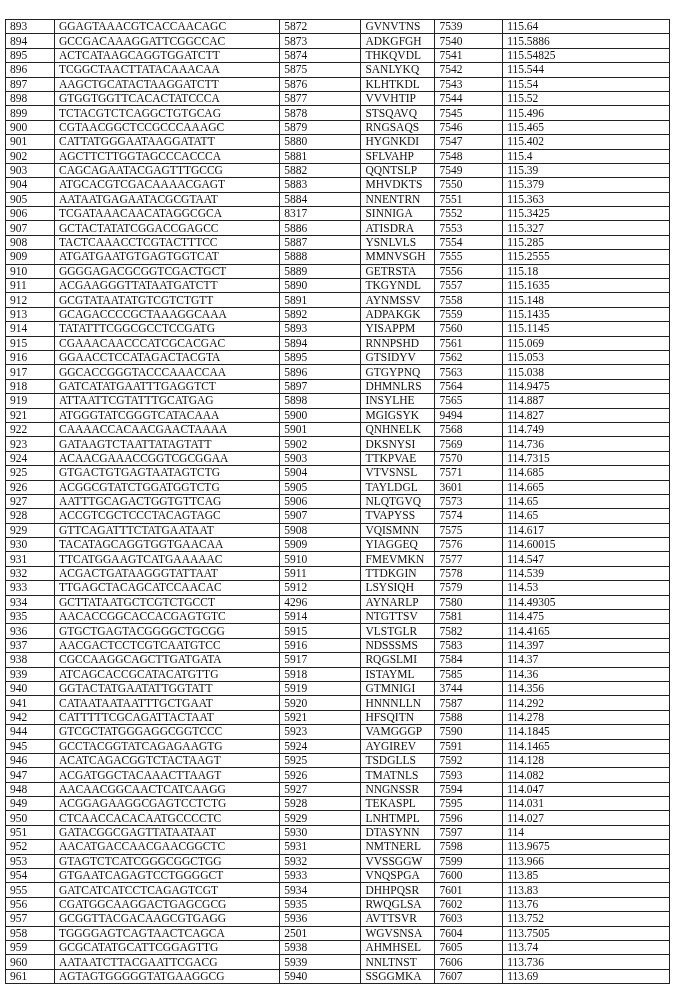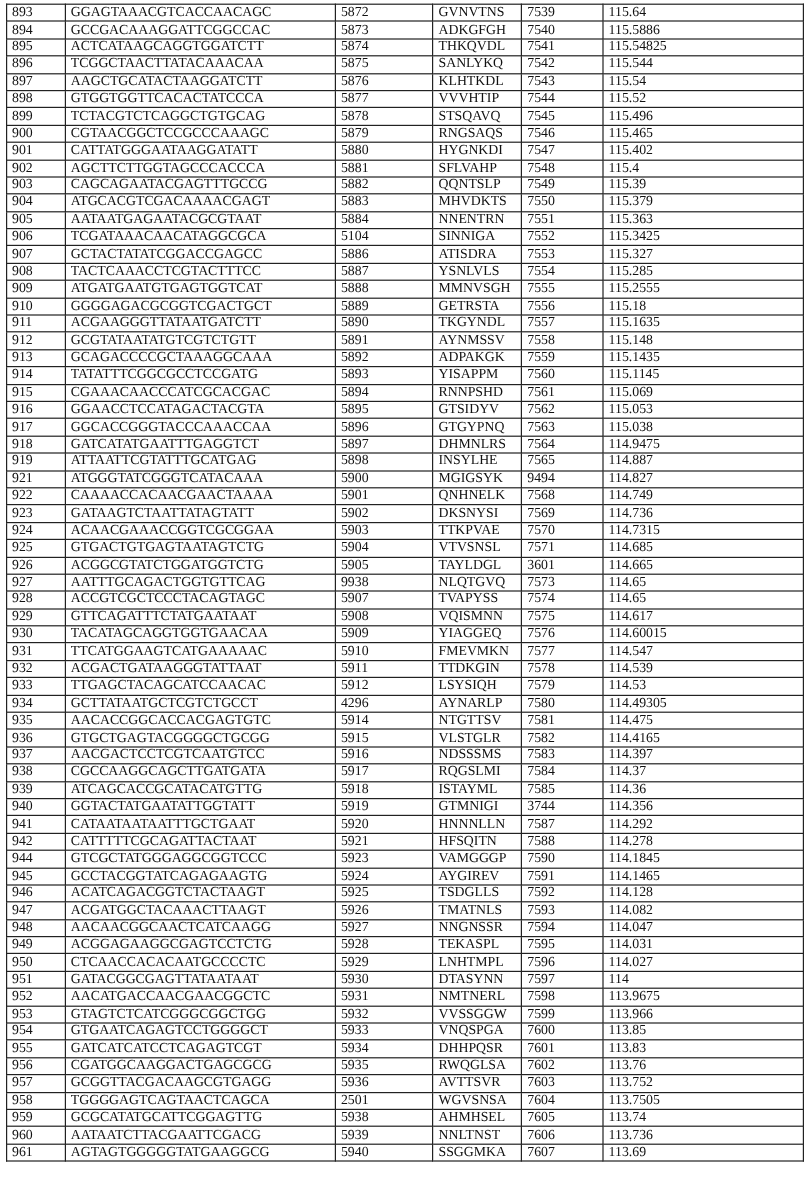--- a/index.html
+++ b/index.html
@@ -1,19 +1,19 @@
 <!DOCTYPE html>
 <html><head>
 <meta charset="utf-8">
 <style>
   html, body { margin: 0; padding: 0; background: #ffffff; }
   body { width: 675px; height: 1000px; overflow: hidden; position: relative; }
   .tbl {
     position: absolute;
-    left: 5px; top: 3px;
+    left: 5px; top: 19px;
     width: 665px;
     border-collapse: collapse;
     table-layout: fixed;
     font-family: "Liberation Serif", "DejaVu Serif", serif;
     font-size: 11.5px;
     color: #111;
   }
   .tbl td {
     border: 1px solid #222;
     height: 13.4px;
@@ -143,21 +143,21 @@
         <td>905</td>
         <td>AATAATGAGAATACGCGTAAT</td>
         <td>5884</td>
         <td>NNENTRN</td>
         <td>7551</td>
         <td>115.363</td>
       </tr>
       <tr>
         <td>906</td>
         <td>TCGATAAACAACATAGGCGCA</td>
-        <td>5104</td>
+        <td>8317</td>
         <td>SINNIGA</td>
         <td>7552</td>
         <td>115.3425</td>
       </tr>
       <tr>
         <td>907</td>
         <td>GCTACTATATCGGACCGAGCC</td>
         <td>5886</td>
         <td>ATISDRA</td>
         <td>7553</td>
@@ -303,21 +303,21 @@
         <td>926</td>
         <td>ACGGCGTATCTGGATGGTCTG</td>
         <td>5905</td>
         <td>TAYLDGL</td>
         <td>3601</td>
         <td>114.665</td>
       </tr>
       <tr>
         <td>927</td>
         <td>AATTTGCAGACTGGTGTTCAG</td>
-        <td>9938</td>
+        <td>5906</td>
         <td>NLQTGVQ</td>
         <td>7573</td>
         <td>114.65</td>
       </tr>
       <tr>
         <td>928</td>
         <td>ACCGTCGCTCCCTACAGTAGC</td>
         <td>5907</td>
         <td>TVAPYSS</td>
         <td>7574</td>

